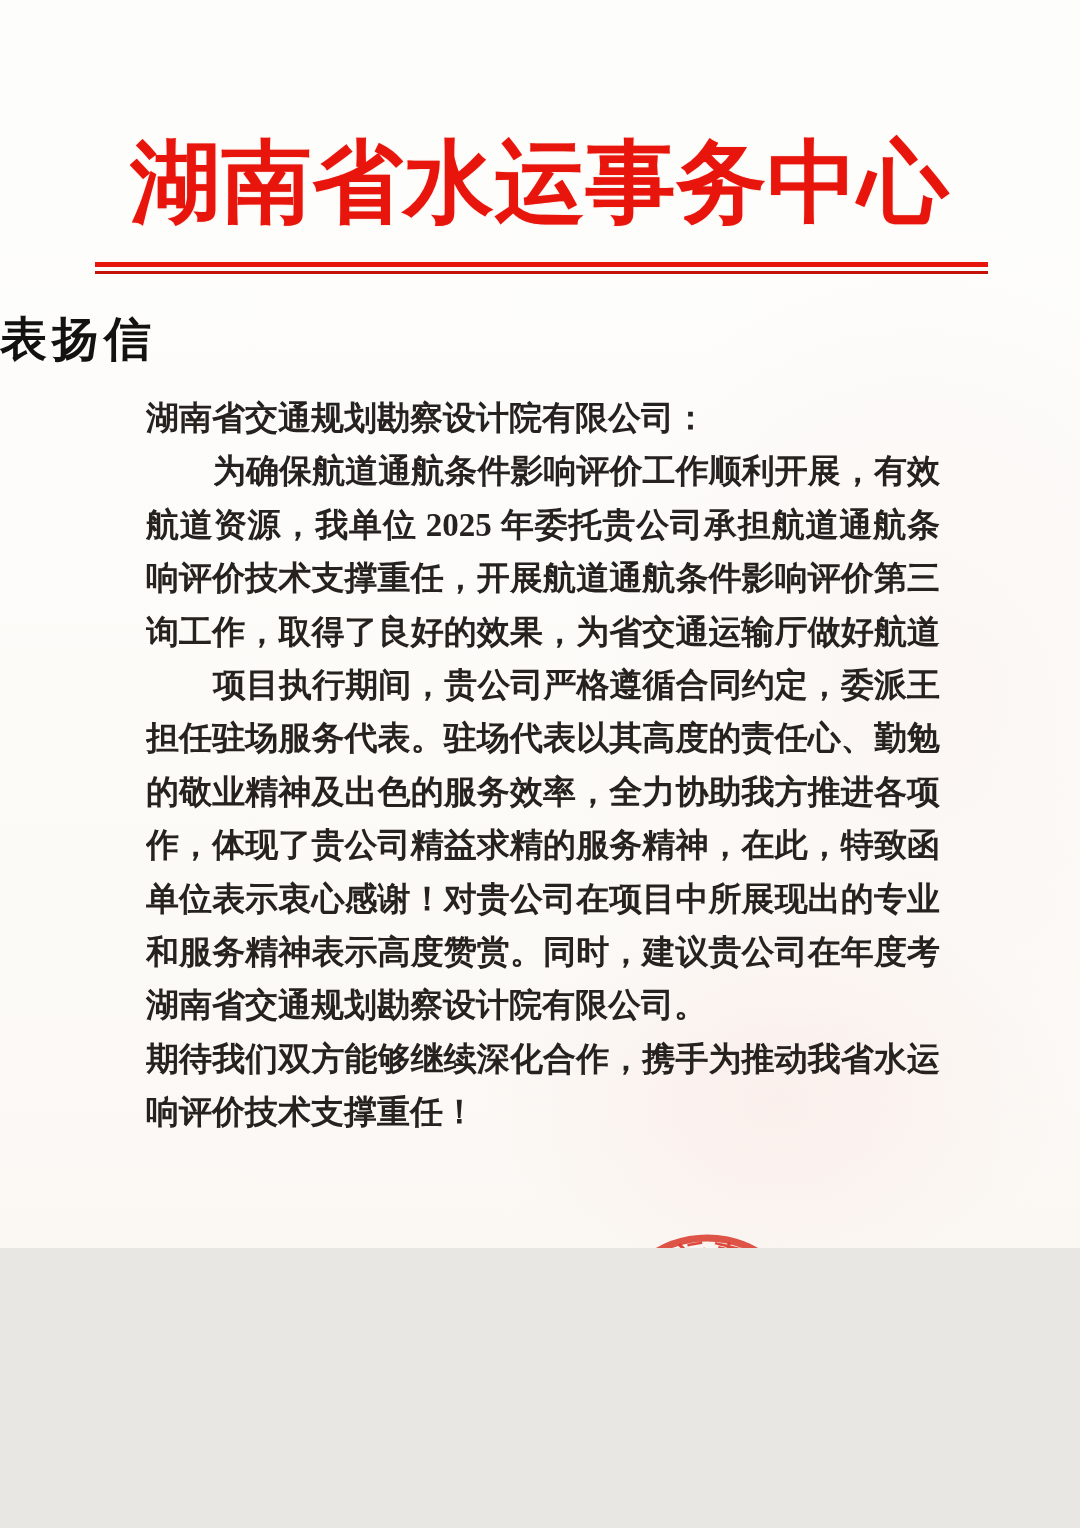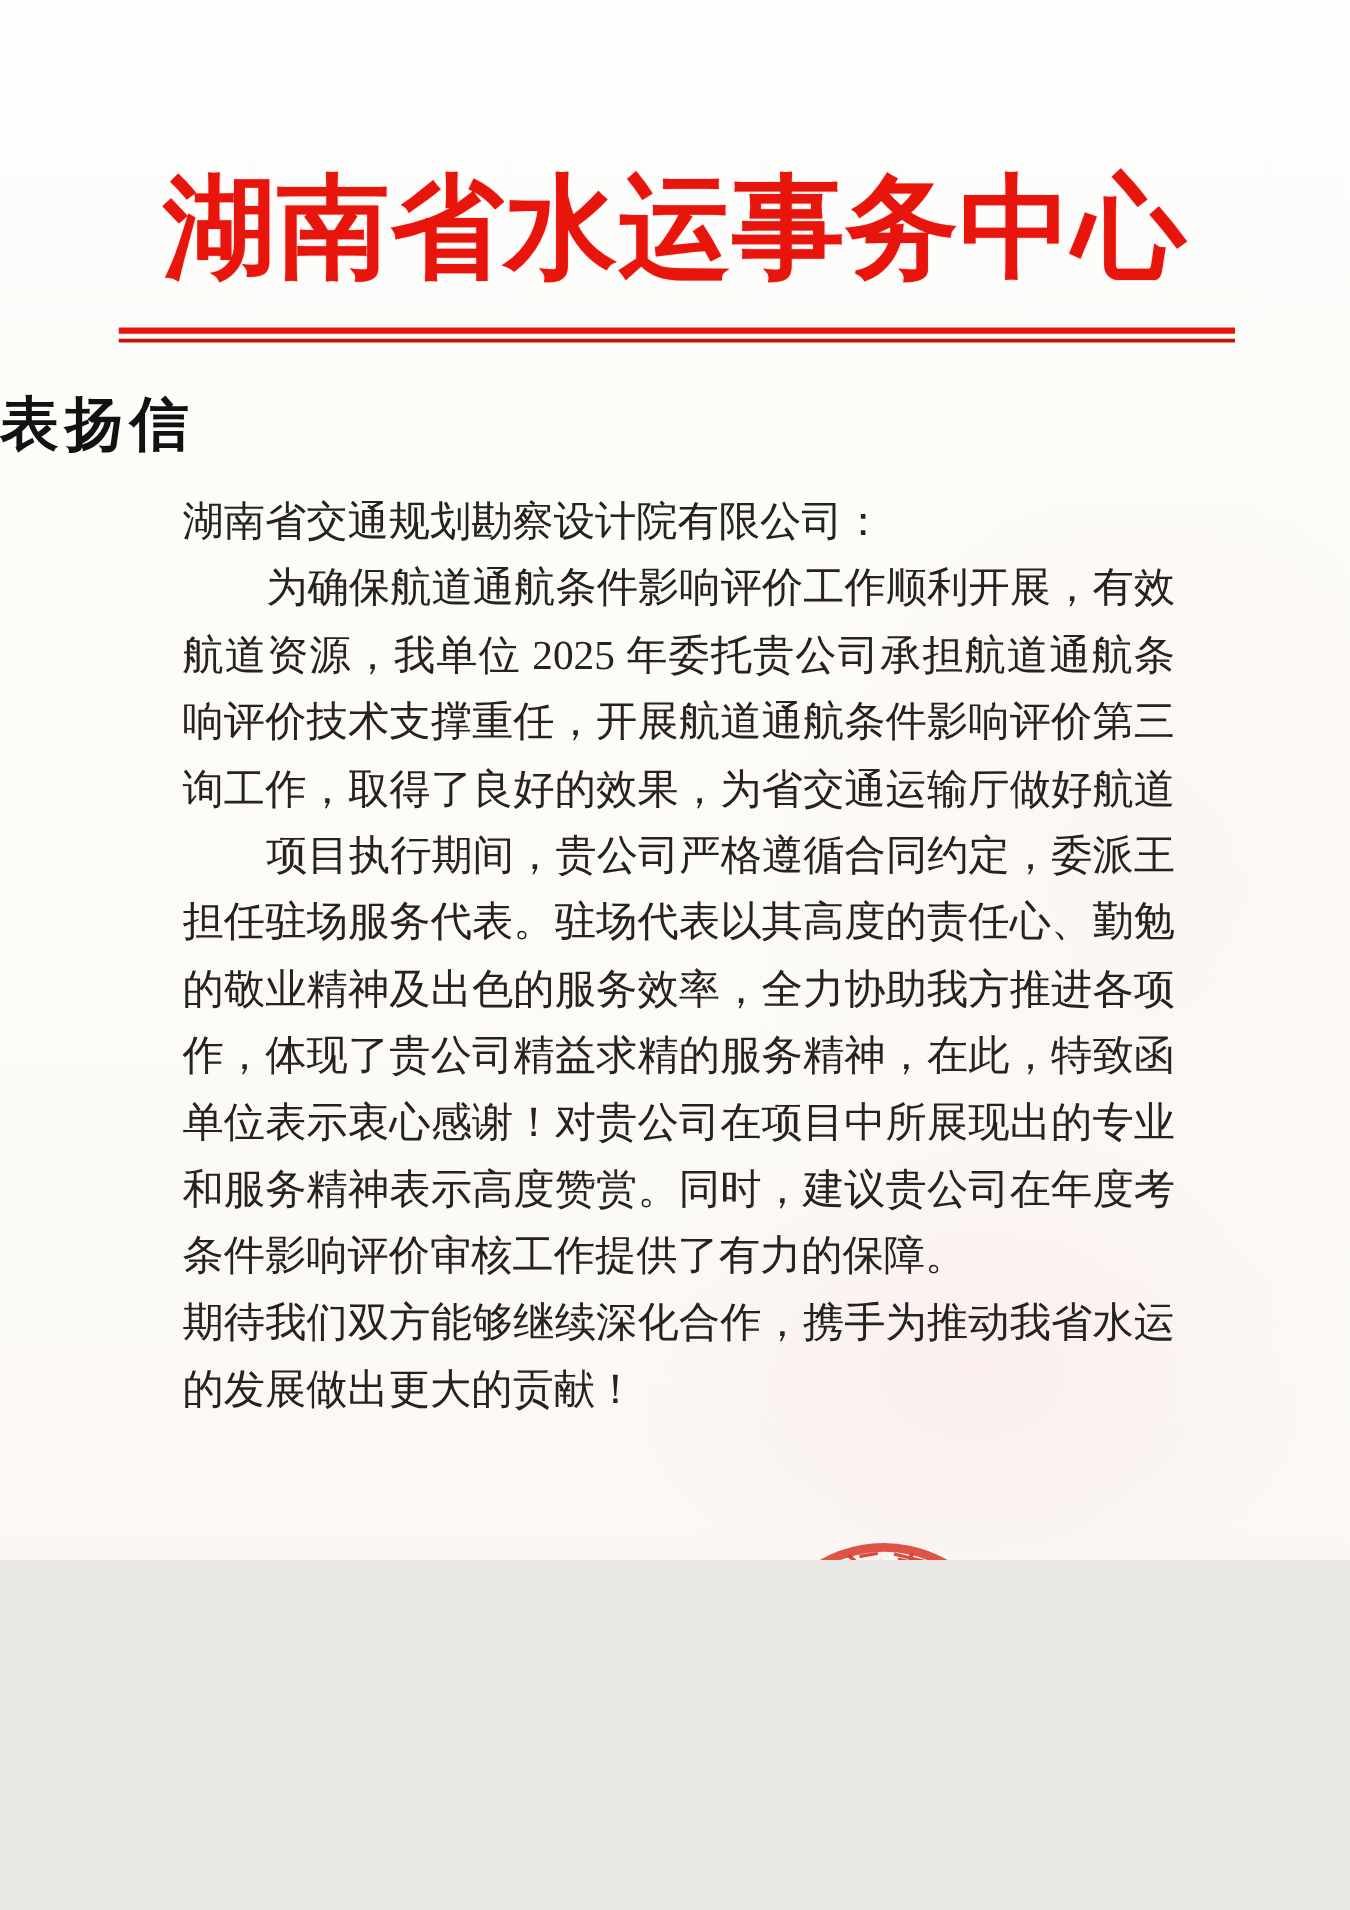--- a/index.html
+++ b/index.html
@@ -40,20 +40,21 @@
   }
   
   .body-text{
     position:absolute;top:392px;left:146px;width:794px;
     font-size:33px;line-height:53.4px;
     color:#26221f;
   }
   .bline{
     height:53.4px;white-space:nowrap;
     text-align:left;
+    font-weight:bold;
   }
   .bline.fill{
     white-space:normal;
     text-align:justify;
     text-align-last:justify;
     text-justify:inter-character;
     overflow:hidden;
   }
   .bline.indent{padding-left:67px;}
   .bline.fill.indent{padding-left:0;text-indent:67px;}
@@ -99,23 +100,23 @@
     <div class="bline fill indent">为确保航道通航条件影响评价工作顺利开展，有效维护</div>
     <div class="bline fill">航道资源，我单位 2025 年委托贵公司承担航道通航条件影</div>
     <div class="bline fill">响评价技术支撑重任，开展航道通航条件影响评价第三方咨</div>
     <div class="bline fill">询工作，取得了良好的效果，为省交通运输厅做好航道通航</div>
     <div class="bline fill indent">项目执行期间，贵公司严格遵循合同约定，委派王茜雅</div>
     <div class="bline fill">担任驻场服务代表。驻场代表以其高度的责任心、勤勉尽责</div>
     <div class="bline fill">的敬业精神及出色的服务效率，全力协助我方推进各项工</div>
     <div class="bline fill">作，体现了贵公司精益求精的服务精神，在此，特致函向贵</div>
     <div class="bline fill">单位表示衷心感谢！对贵公司在项目中所展现出的专业能力</div>
     <div class="bline fill">和服务精神表示高度赞赏。同时，建议贵公司在年度考核及</div>
-    <div class="bline">条件影响评价审核工作提供了有力的保障。</div>
+    <div class="bline">湖南省交通规划勘察设计院有限公司。</div>
     <div class="bline fill">期待我们双方能够继续深化合作，携手为推动我省水运事业</div>
-    <div class="bline">的发展做出更大的贡献！</div>
+    <div class="bline">响评价技术支撑重任！</div>
   </div>
 
   <div class="sign-block">
     <div class="sign-date">2026 年 1 月 30 日</div>
   </div>
 
   <div class="foot-rule">
     <div class="r1"></div>
     <div class="g"></div>
     <div class="r2"></div>

